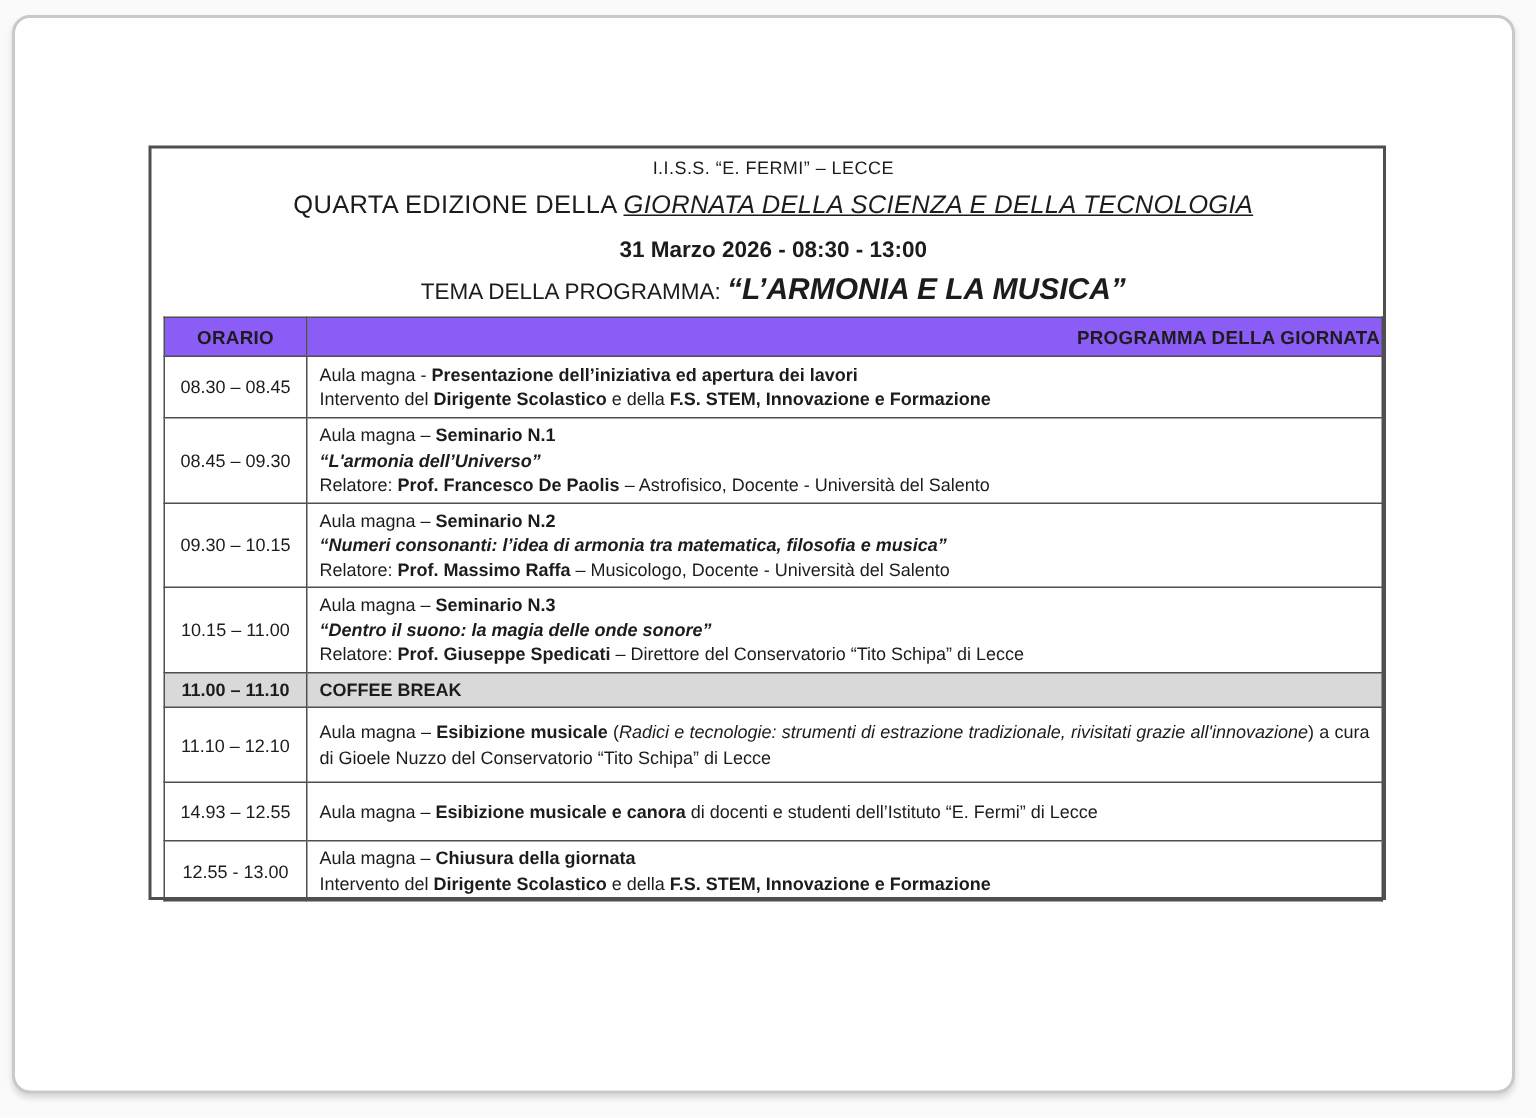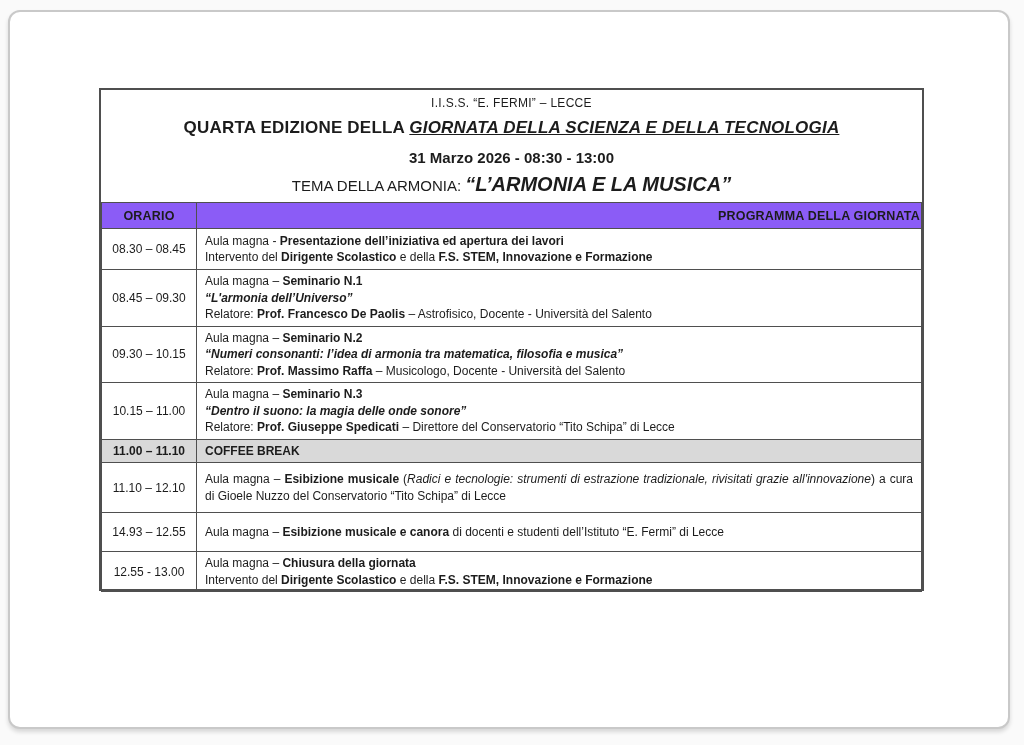--- a/index.html
+++ b/index.html
@@ -10,26 +10,26 @@
     color:#1c1c1c;
     overflow:hidden;
   }
   .page-card{
     position:absolute;left:8px;top:10px;width:1002px;height:719px;
     background:#ffffff;border:2px solid #c9c9c9;border-radius:12px;
     box-shadow:0 3px 4px rgba(0,0,0,0.14);
     box-sizing:border-box;
   }
   .sheet{
-    position:absolute;left:89px;top:76px;width:825px;height:503px;
-    border:2px solid #4f4f4f;background:#fff;box-sizing:border-box;
+    position:absolute;left:89px;top:85px;width:825px;height:503px;
+    border:2px solid #4f4f4f;background:#fff;box-sizing:border-box;padding-left:8px;
   }
   .sheet-header{height:112px;box-sizing:border-box;padding-top:6px;text-align:center;}
   .school{font-size:12px;letter-spacing:0.3px;line-height:14px;}
-  .edition{font-size:17px;font-weight:bold;line-height:21px;margin-top:7px;letter-spacing:0.2px;}
+  .edition{font-size:17px;font-weight:normal;line-height:21px;margin-top:7px;letter-spacing:0.2px;}
   .edition .main{font-style:italic;text-decoration:underline;}
   .date-line{font-size:15px;font-weight:bold;line-height:18px;margin-top:11px;}
   .theme{font-size:15px;line-height:19px;margin-top:8px;}
   .theme .main{font-weight:bold;font-style:italic;font-size:20px;}
   table{width:100%;border-collapse:collapse;table-layout:fixed;}
   th,td{border:1px solid #4f4f4f;box-sizing:border-box;}
   thead th{
     background:#8b5cf6;height:26px;font-size:12.5px;font-weight:bold;
     letter-spacing:0.2px;
   }
@@ -55,21 +55,21 @@
 </head>
 <body>
 
 <div class="page-card">
   <div class="sheet">
 
     <div class="sheet-header">
       <div class="school">I.I.S.S. “E. FERMI” – LECCE</div>
       <div class="edition"><span>QUARTA EDIZIONE DELLA </span><span class="main">GIORNATA DELLA SCIENZA E DELLA TECNOLOGIA</span></div>
       <div class="date-line">31 Marzo 2026 - 08:30 - 13:00</div>
-      <div class="theme"><span>TEMA DELLA ARMONIA: </span><span class="main">“L’ARMONIA E LA MUSICA”</span></div>
+      <div class="theme"><span>TEMA DELLA PROGRAMMA: </span><span class="main">“L’ARMONIA E LA MUSICA”</span></div>
     </div>
 
     <table>
       <thead>
         <tr>
           <th class="orario">ORARIO</th>
           <th class="programma">PROGRAMMA DELLA GIORNATA</th>
         </tr>
       </thead>
       <tbody>

